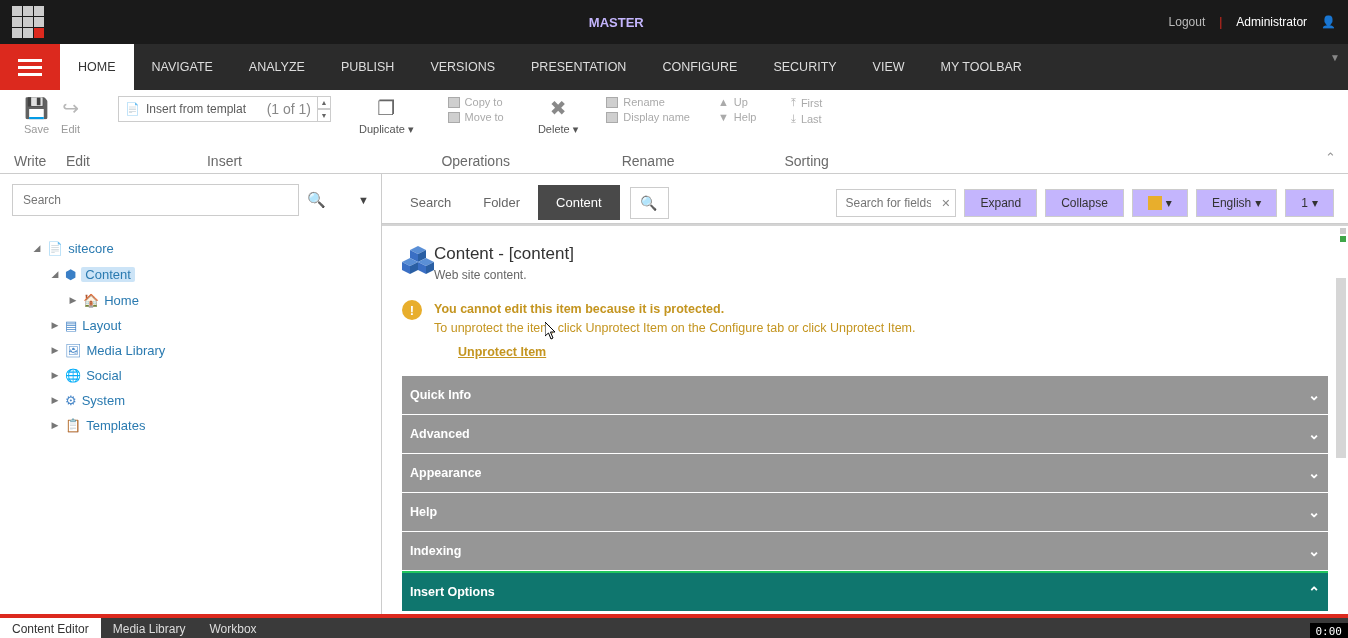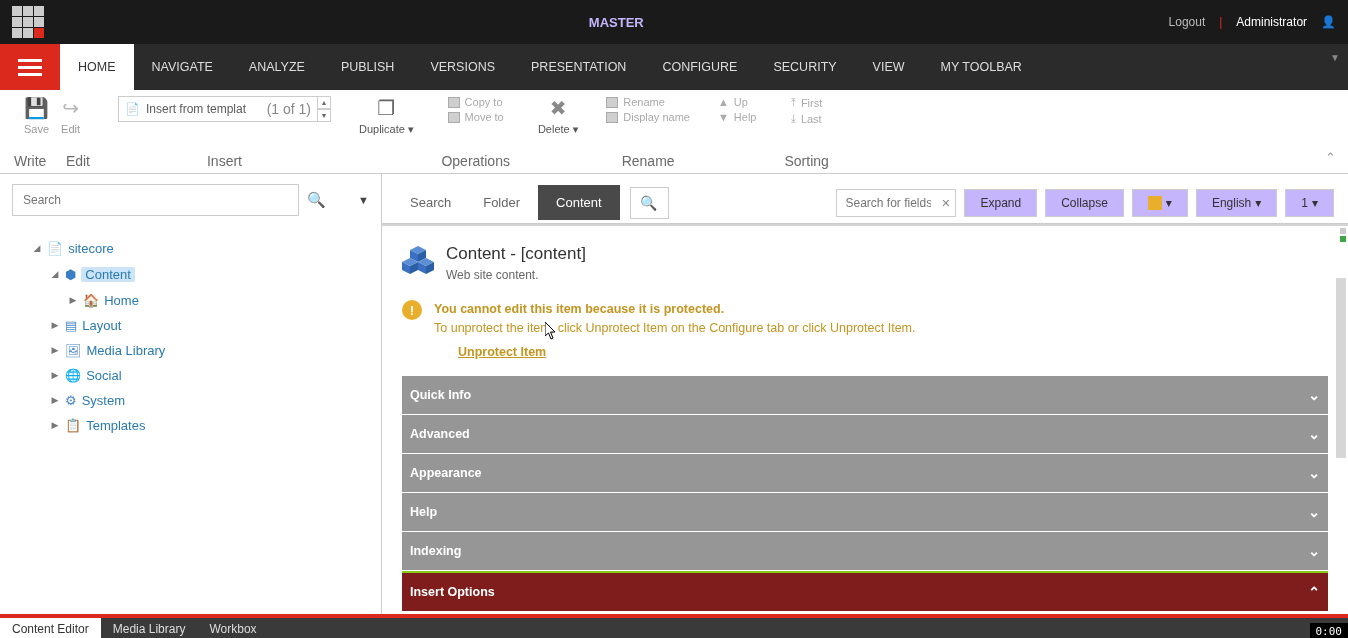--- a/index.html
+++ b/index.html
@@ -52,32 +52,32 @@
 .rt-link { padding: 10px 14px; color: #666; font-size: 13px; cursor: pointer; }
 .rt-tab { padding: 10px 18px; background: #494949; color: #fff; font-size: 13px; }
 .rt-search-btn { border: 1px solid #ccc; padding: 7px 10px; margin-left: 6px; color: #555; font-size: 14px; cursor: pointer; }
 .rt-right { margin-left: auto; display: flex; gap: 8px; align-items: center; }
 .rt-input { border: 1px solid #ccc; padding: 6px 24px 6px 8px; font-size: 12px; color: #aaa; width: 120px; outline: none; height: 28px; position: relative; }
 .rt-input-wrap { position: relative; }
 .rt-input-wrap .clr { position: absolute; right: 6px; top: 50%; transform: translateY(-50%); color: #888; font-size: 11px; cursor: pointer; }
 .rt-btn { border: 1px solid #ccc; padding: 6px 15px; font-size: 12px; height: 28px; cursor: pointer; background: #c4b5fd; display: flex; align-items: center; gap: 4px; }
 .content-body { flex: 1; overflow: auto; position: relative; border-top: 2px solid #d4d4d4; }
 .content-inner { padding: 18px 20px 0 20px; }
-.content-header { display: flex; gap: 12px; align-items: flex-start; }
+.content-header { display: flex; align-items: flex-start; }
 .content-title { font-size: 17px; color: #333; }
 .content-sub { font-size: 12px; color: #666; margin-top: 4px; }
 .warning-row { display: flex; gap: 12px; margin-top: 18px; align-items: flex-start; }
 .warn-icon { width: 20px; height: 20px; border-radius: 50%; background: #e8ae2c; color: #fff; display: flex; align-items: center; justify-content: center; font-weight: bold; font-size: 13px; flex-shrink: 0; }
 .warn-text { color: #c49520; font-size: 12.5px; line-height: 1.55; }
 .warn-text .bold { font-weight: bold; }
 .warn-text .link { color: #c49520; text-decoration: underline; font-weight: bold; }
 .sections { margin-top: 14px; }
 .section { background: #969696; color: #fff; padding: 11px 8px; font-size: 12.5px; font-weight: bold; border-bottom: 1px solid #fff; display: flex; align-items: center; cursor: pointer; }
 .section .chev { margin-left: auto; font-size: 14px; }
-.section.dark { background: #7f1d1d; border-top: 2px solid #84cc16; }
+.section.dark { background: #0f766e; border-top: 2px solid #22c55e; }
 .scrollbar-marker { position: absolute; right: 2px; top: 2px; display: flex; flex-direction: column; gap: 2px; }
 .scrollbar-marker span { width: 6px; height: 6px; background: #ccc; }
 .scrollbar-marker span.g { background: #3fa648; }
 .right-scroll { position: absolute; right: 2px; top: 52px; width: 10px; height: 180px; background: #d6d6d6; }
 .red-bar { height: 4px; background: #dc291e; }
 .bottom-tabs { background: #3a3a3a; height: 22px; display: flex; align-items: stretch; font-size: 12px; position: relative; }
 .bottom-tab { padding: 3px 12px; color: #ddd; cursor: pointer; display: flex; align-items: center; }
 .bottom-tab.active { background: #fff; color: #333; }
 .timer { position: absolute; right: 0; bottom: 0; background: #000; color: #fff; font-family: monospace; font-size: 11px; padding: 2px 6px; }
 svg.cubes { width: 32px; height: 32px; }

